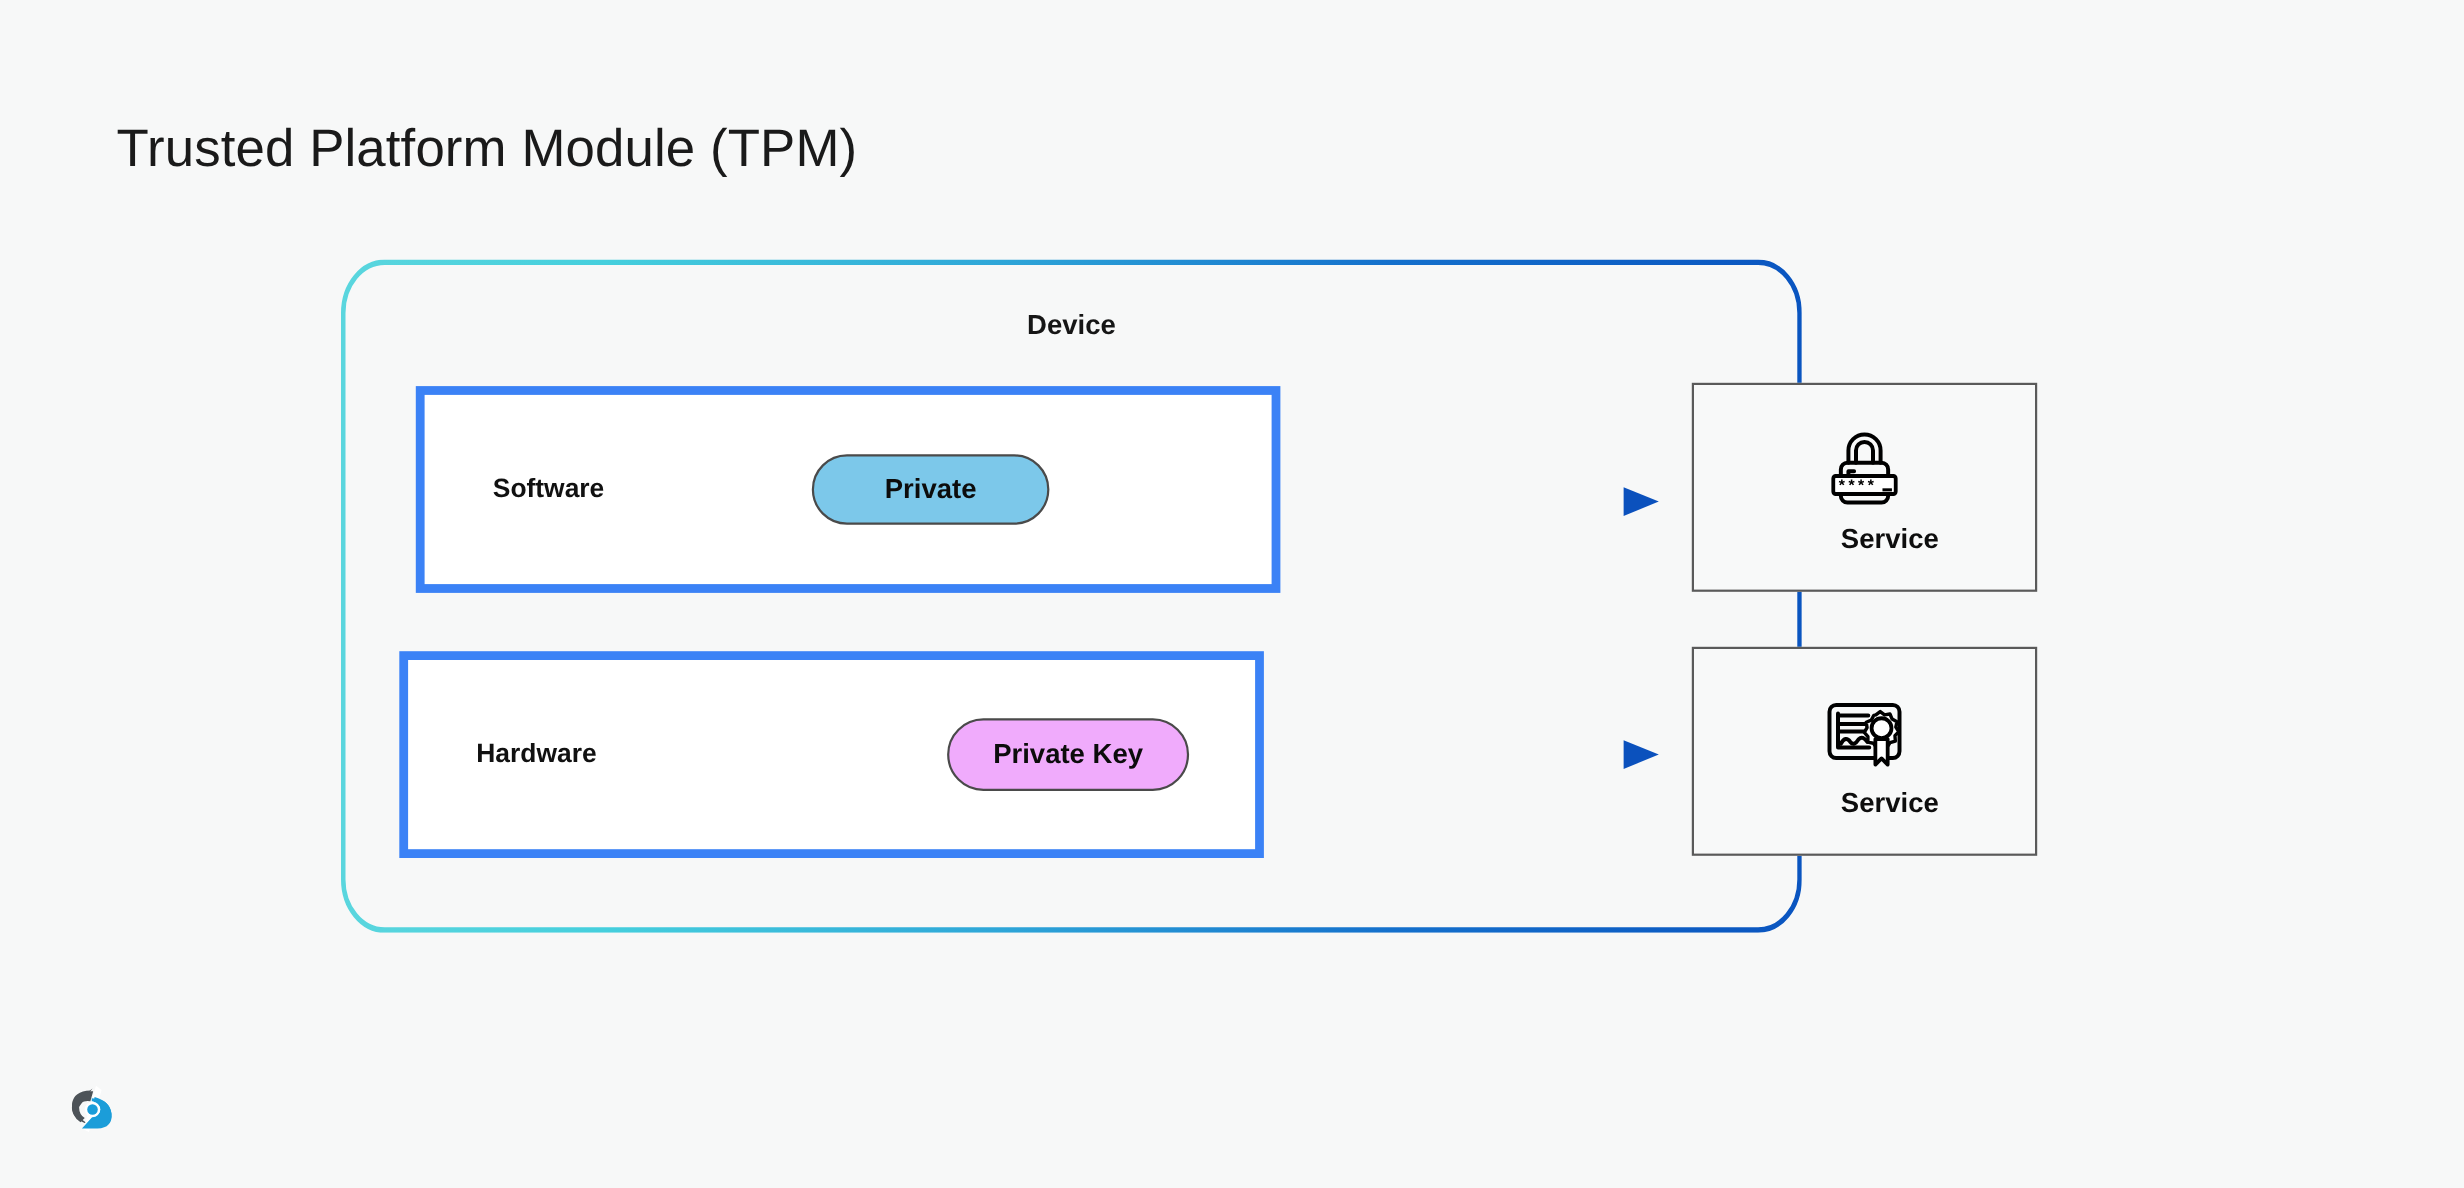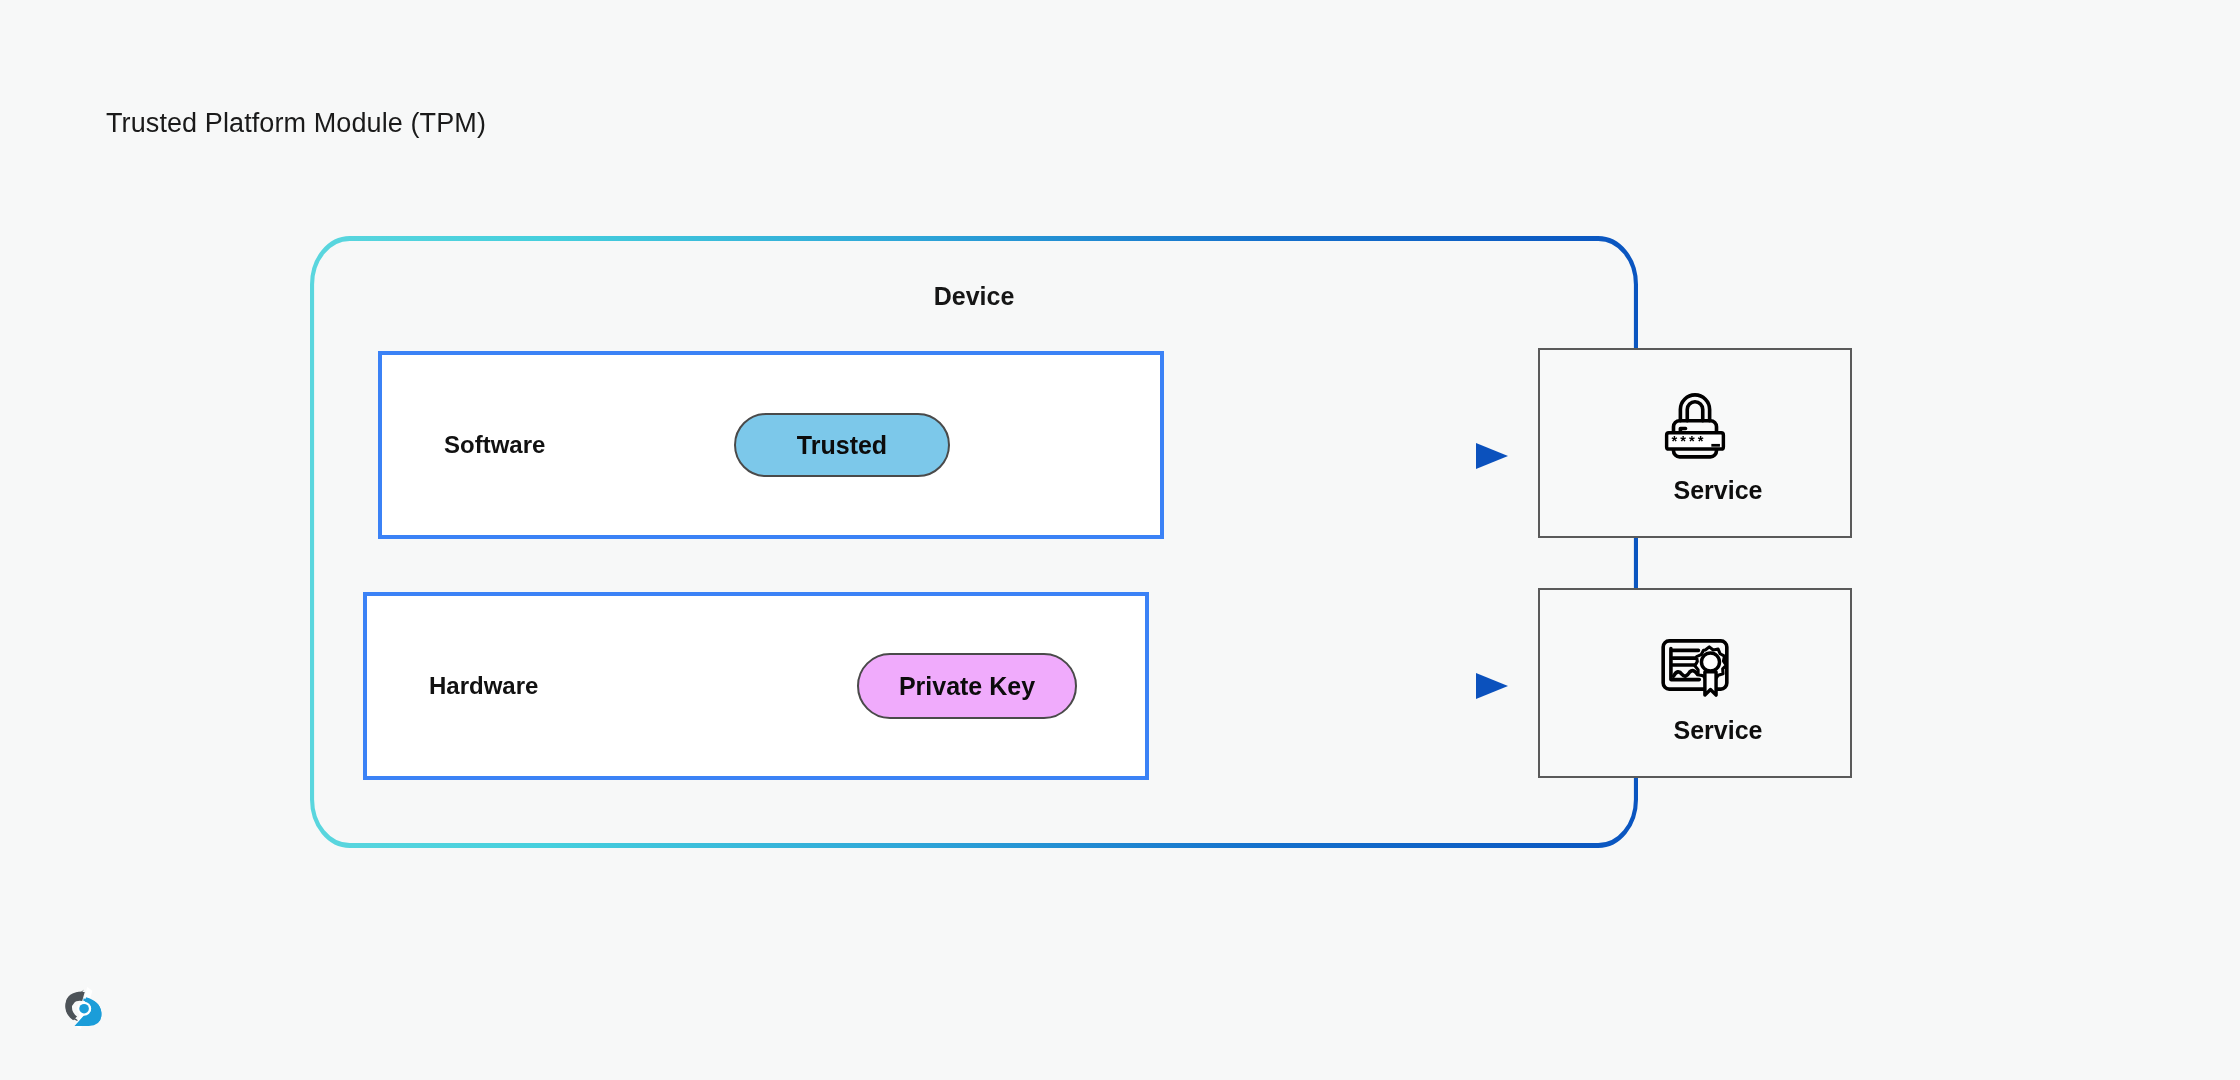--- a/index.html
+++ b/index.html
@@ -20,21 +20,21 @@
     inset: 0;
     width: 2240px;
     height: 1080px;
   }
 
   
   .page-title {
     position: absolute;
     left: 106px;
     top: 108px;
-    font-size: 27px;
+    font-size: 48px;
     font-weight: 400;
     color: #1a1a1a;
     letter-spacing: 0.1px;
     white-space: nowrap;
   }
 
   
   .device-wrap {
     position: absolute;
     left: 310px;
@@ -57,21 +57,21 @@
     text-align: center;
     font-size: 25px;
     font-weight: 700;
     color: #161616;
   }
 
   
   .layer-box {
     position: absolute;
     background: #ffffff;
-    border: 4px solid #3b82f6;
+    border: 8px solid #3b82f6;
     box-sizing: border-box;
   }
   .layer-box.software { left: 68px;  top: 115px; width: 786px; height: 188px; }
   .layer-box.hardware { left: 53px;  top: 356px; width: 786px; height: 188px; }
 
   .layer-label {
     position: absolute;
     left: 62px;
     top: 50%;
     transform: translateY(-50%);
@@ -178,21 +178,21 @@
           <stop offset="100%" stop-color="#0a55c0"></stop>
         </linearGradient>
       </defs>
       <rect x="2.5" y="2.5" width="1615" height="607" rx="46" ry="46" fill="none" stroke="url(#devGrad)" stroke-width="5"></rect>
     </svg>
 
     <div class="device-title">Device</div>
 
     <div class="layer-box software">
       <div class="layer-label">Software</div>
-      <div class="pill password">Trusted</div>
+      <div class="pill password">Private</div>
     </div>
 
     <div class="layer-box hardware">
       <div class="layer-label">Hardware</div>
       <div class="pill privkey">Private Key</div>
     </div>
   </div>
 
   <svg class="arrow-svg a1" viewBox="0 0 360 60">
     <defs>

